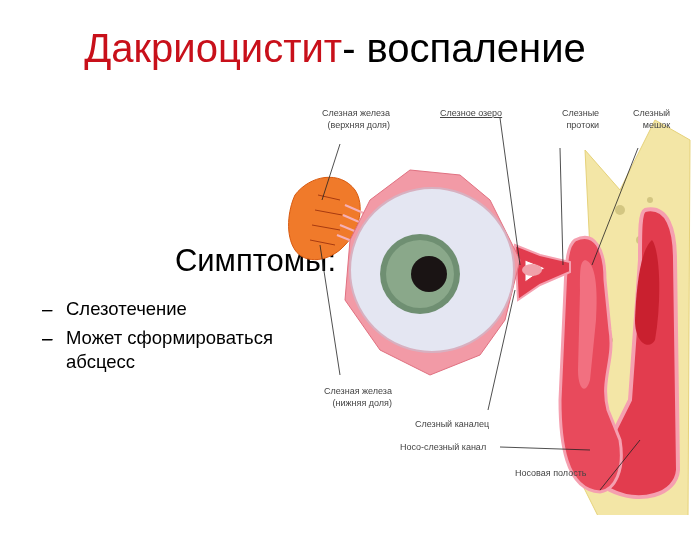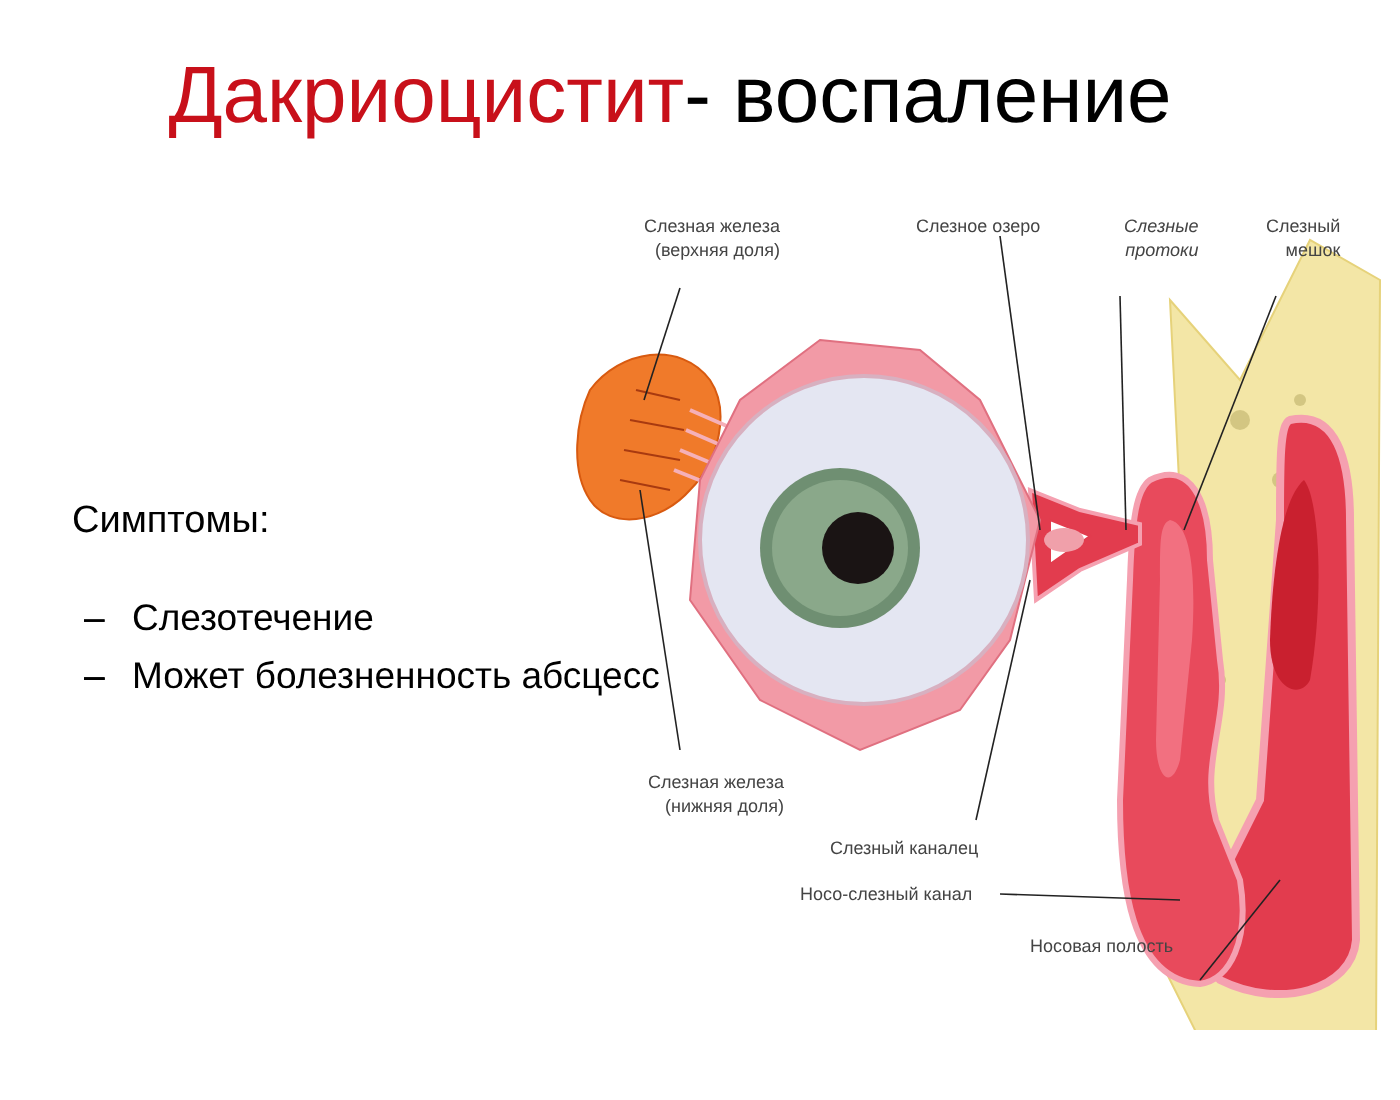--- a/index.html
+++ b/index.html
@@ -13,21 +13,21 @@
     position: absolute; left: 0; top: 22px; width: 634px;
     text-align: center; font-size: 40px; line-height: 52px;
     letter-spacing: 0px;
   }
   .title .l1 { display: block; padding-left: 36px; }
   .title .l2 { display: block; padding-left: 36px; margin-top: -2px; }
   .title .red { color: #c8101a; }
   .symptoms {
     position: absolute; left: 36px; top: 246px; width: 300px;
   }
-  .sym-head { font-size: 19px; line-height: 30px; margin-bottom: 21px; }
+  .sym-head { font-size: 31px; line-height: 30px; margin-bottom: 21px; text-align: right; }
   .sym-list { list-style: none; margin: 0; padding: 0; }
   .sym-list li {
     position: relative; padding-left: 30px; font-size: 18.5px; line-height: 24px;
     margin-bottom: 5px;
   }
   .sym-list li .dash {
     position: absolute; left: 6px; top: 0;
   }
   .diagram { position: absolute; left: 270px; top: 95px; width: 430px; height: 420px; text-align: right; }
   .label {
@@ -42,21 +42,21 @@
   <span class="l1"><span class="red">Дакриоцистит</span><span>- воспаление</span></span>
 </div>
 
 <div class="symptoms">
   <div class="sym-head">Симптомы:</div>
   <ul class="sym-list">
     <li><span class="dash">–</span></li>
     <li><span class="dash">–</span><span>Слезотечение</span></li>
     <li><span class="dash">–</span></li>
     <li><span class="dash">–</span></li>
-    <li><span class="dash">–</span><span>Может болезненность абсцесс</span></li>
+    <li><span class="dash">–</span><span>Может сформироваться абсцесс</span></li>
   </ul>
 </div>
 
 <div class="diagram">
   <svg width="430" height="420" viewBox="270 95 430 420">
 
     <path d="M585,150 L620,190 L640,150 L655,120 L690,140 L688,520 L600,520 L580,480 L590,250 Z" fill="#f3e6a6" stroke="#e6d27a" stroke-width="1"></path>
     <g fill="#b5a860" opacity="0.5">
       <circle cx="620" cy="210" r="5"></circle>
         <circle cx="640" cy="240" r="4"></circle>
@@ -105,22 +105,22 @@
       <line x1="560" y1="148" x2="563" y2="265"></line>
       <line x1="638" y1="148" x2="592" y2="265"></line>
       <line x1="320" y1="245" x2="340" y2="375"></line>
       <line x1="515" y1="290" x2="488" y2="410"></line>
       <line x1="500" y1="447" x2="590" y2="450"></line>
       <line x1="600" y1="490" x2="640" y2="440"></line>
     </g>
   </svg>
   <div class="label" style="left:52px;top:12px;">Слезная железа
 (верхняя доля)</div>
-  <div class="label" style="left:188px;top:12px;">Слезное озеро</div>
-  <div class="label" style="left:292px;top:12px;font-style:italic;">Слезные
+  <div class="label" style="left:170px;top:12px;text-decoration:underline;">Слезное озеро</div>
+  <div class="label" style="left:292px;top:12px;">Слезные
 протоки</div>
   <div class="label" style="left:363px;top:12px;">Слезный
 мешок</div>
   <div class="label" style="left:54px;top:290px;">Слезная железа
 (нижняя доля)</div>
   <div class="label" style="left:145px;top:323px;">Слезный каналец</div>
   <div class="label" style="left:130px;top:346px;">Носо-слезный канал</div>
   <div class="label" style="left:245px;top:372px;">Носовая полость</div>
 </div>
 

